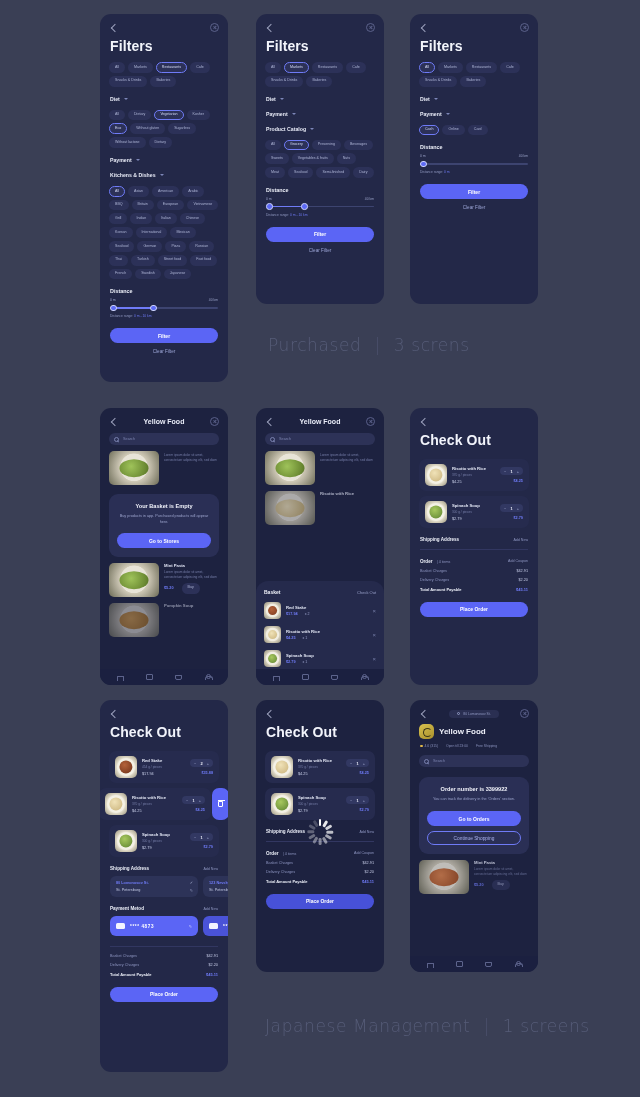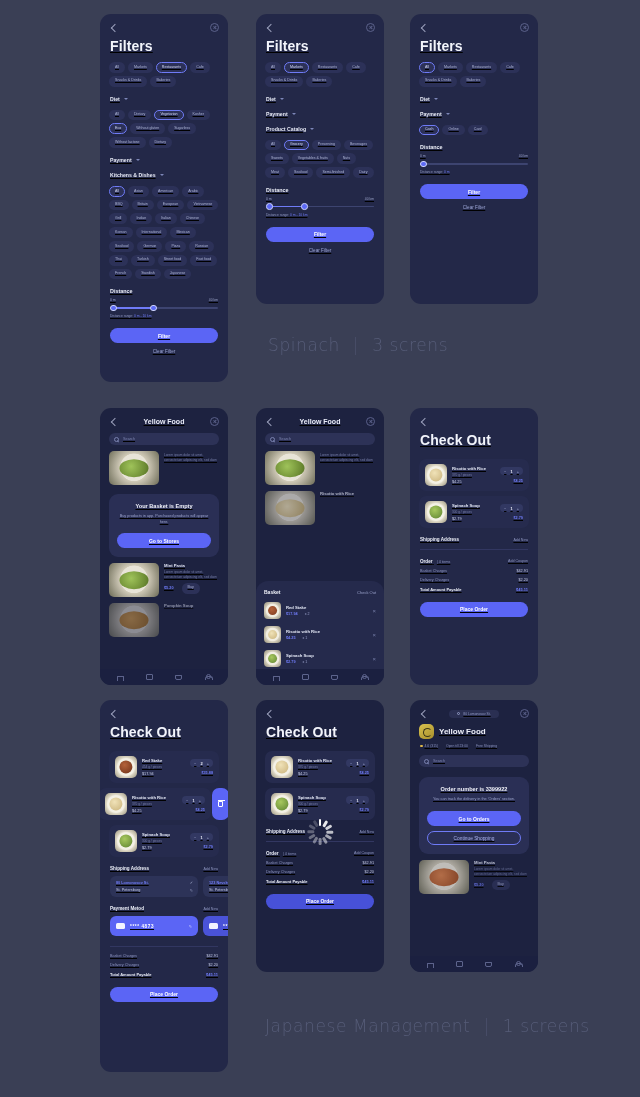--- a/index.html
+++ b/index.html
@@ -15,21 +15,21 @@
   
   .phone {
     position: absolute;
     width: 128px;
     background: #232848;
     border-radius: 11px;
     overflow: hidden;
   }
   .phone.dim { background: #1d2240; }
 
-  .scr { position: relative; width: 100%; height: 100%; overflow: hidden; text-decoration: underline; }
+  .scr { position: relative; width: 100%; height: 100%; overflow: hidden; }
 
   
   .topbar {
     display: flex; align-items: center; justify-content: space-between;
     padding: 9px 9px 0 9px;
   }
   .icon-back {
     width: 9px; height: 9px; position: relative; opacity: .75;
   }
   .icon-back::before {
@@ -485,21 +485,21 @@
           <b>0 m</b>
         </div>
       </div>
 
       <div class="btn-primary">Filter</div>
       <div class="btn-ghost">Clear Filter</div>
     </div>
   </div>
 
   <div class="caption" style="left:268px; top:335px;">
-    <span>Spinach</span>
+    <span>Purchased</span>
     <span class="sep">|</span>
     <span>3 screns</span>
   </div>
 
   <div class="phone dim" style="left:100px; top:408px; height:277px;">
     <div class="scr">
       <div class="apphdr">
         <div class="icon-back"></div>
         <div class="t">Yellow Food</div>
         <div class="icon-circle"></div>

